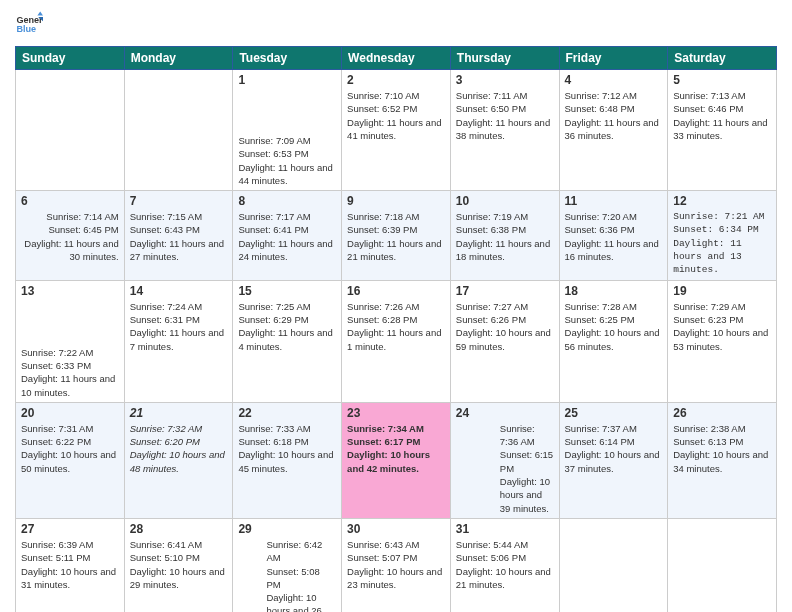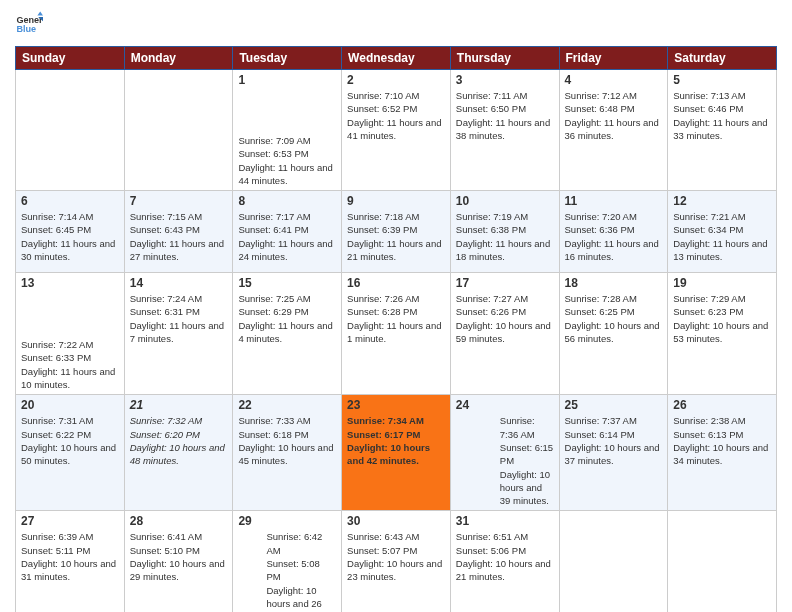--- a/index.html
+++ b/index.html
@@ -82,21 +82,21 @@
     .empty-cell {
       background: #f9f9f9;
     }
     tr:nth-child(even) td {
       background-color: #f5f8fc;
     }
     tr:nth-child(odd) td {
       background-color: #ffffff;
     }
     .calendar thead tr th {
-      background-color: #7f1d1d;
+      background-color: #0f766e;
       margin-top: 20px;
     }
   </style>
 </head>
 <body>
 
 <div class="page">
   <div class="header">
     <div class="logo">
       <svg class="logo-icon" viewBox="0 0 40 40">
@@ -155,21 +155,21 @@
           <td style="background-color: rgb(255, 255, 255);">
             <span class="day-num">5</span>
             <div class="day-info" style="white-space: pre-line;">Sunrise: 7:13 AM
 Sunset: 6:46 PM
 Daylight: 11 hours and 33 minutes.</div>
           </td>
         </tr>
         <tr>
           <td style="background-color: rgb(240, 245, 252);">
             <span class="day-num">6</span>
-            <div class="day-info" style="white-space: pre-line;">Sunrise: 7:14 AM
+            <div class="day-info" style="white-space: pre-line; text-align: right;">Sunrise: 7:14 AM
 Sunset: 6:45 PM
 Daylight: 11 hours and 30 minutes.</div>
           </td>
           <td style="background-color: rgb(240, 245, 252);">
             <span class="day-num">7</span>
             <div class="day-info" style="white-space: pre-line;">Sunrise: 7:15 AM
 Sunset: 6:43 PM
 Daylight: 11 hours and 27 minutes.</div>
           </td>
           <td style="background-color: rgb(240, 245, 252);">
@@ -191,21 +191,21 @@
 Daylight: 11 hours and 18 minutes.</div>
           </td>
           <td style="background-color: rgb(240, 245, 252);">
             <span class="day-num">11</span>
             <div class="day-info" style="white-space: pre-line;">Sunrise: 7:20 AM
 Sunset: 6:36 PM
 Daylight: 11 hours and 16 minutes.</div>
           </td>
           <td style="background-color: rgb(240, 245, 252); margin-left: 20px;">
             <span class="day-num">12</span>
-            <div class="day-info" style="white-space: pre-line;">Sunrise: 7:21 AM
+            <div class="day-info" style="white-space: pre-line; font-family: Liberation Mono, monospace;">Sunrise: 7:21 AM
 Sunset: 6:34 PM
 Daylight: 11 hours and 13 minutes.</div>
           </td>
         </tr>
         <tr>
           <td style="background-color: rgb(255, 255, 255);">
             <span class="day-num">13</span>
             <div class="day-info" style="white-space: pre-line; margin-top: 48px;">Sunrise: 7:22 AM
 Sunset: 6:33 PM
 Daylight: 11 hours and 10 minutes.</div>
@@ -259,21 +259,21 @@
             <div class="day-info" style="white-space: pre-line;">Sunrise: 7:32 AM
 Sunset: 6:20 PM
 Daylight: 10 hours and 48 minutes.</div>
           </td>
           <td style="background-color: rgb(240, 245, 252);">
             <span class="day-num">22</span>
             <div class="day-info" style="white-space: pre-line;">Sunrise: 7:33 AM
 Sunset: 6:18 PM
 Daylight: 10 hours and 45 minutes.</div>
           </td>
-          <td style="background-color: #f97316;">
+          <td style="background-color: #f9a8d4;">
             <span class="day-num">23</span>
             <div class="day-info" style="white-space: pre-line; font-weight: bold;">Sunrise: 7:34 AM
 Sunset: 6:17 PM
 Daylight: 10 hours and 42 minutes.</div>
           </td>
           <td style="background-color: rgb(240, 245, 252);">
             <span class="day-num">24</span>
             <div class="day-info" style="white-space: pre-line; margin-left: 44px;">Sunrise: 7:36 AM
 Sunset: 6:15 PM
 Daylight: 10 hours and 39 minutes.</div>
@@ -311,21 +311,21 @@
 Daylight: 10 hours and 26 minutes.</div>
           </td>
           <td style="background-color: rgb(255, 255, 255);">
             <span class="day-num">30</span>
             <div class="day-info" style="white-space: pre-line;">Sunrise: 6:43 AM
 Sunset: 5:07 PM
 Daylight: 10 hours and 23 minutes.</div>
           </td>
           <td style="background-color: rgb(255, 255, 255);">
             <span class="day-num">31</span>
-            <div class="day-info" style="white-space: pre-line;">Sunrise: 6:51 AM
+            <div class="day-info" style="white-space: pre-line;">Sunrise: 5:44 AM
 Sunset: 5:06 PM
 Daylight: 10 hours and 21 minutes.</div>
           </td>
           <td class="empty-cell"></td>
           <td class="empty-cell"></td>
         </tr>
       </tbody>
   </table>
 </div>
 

